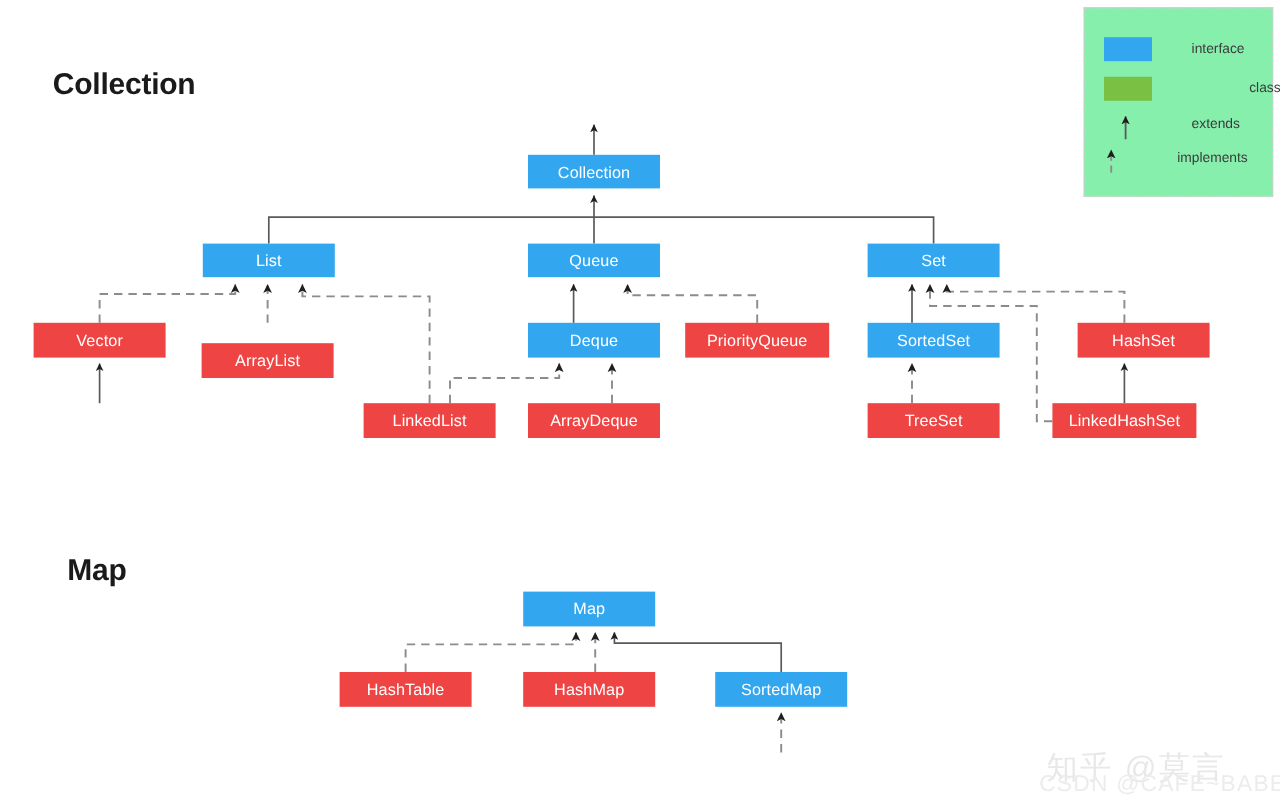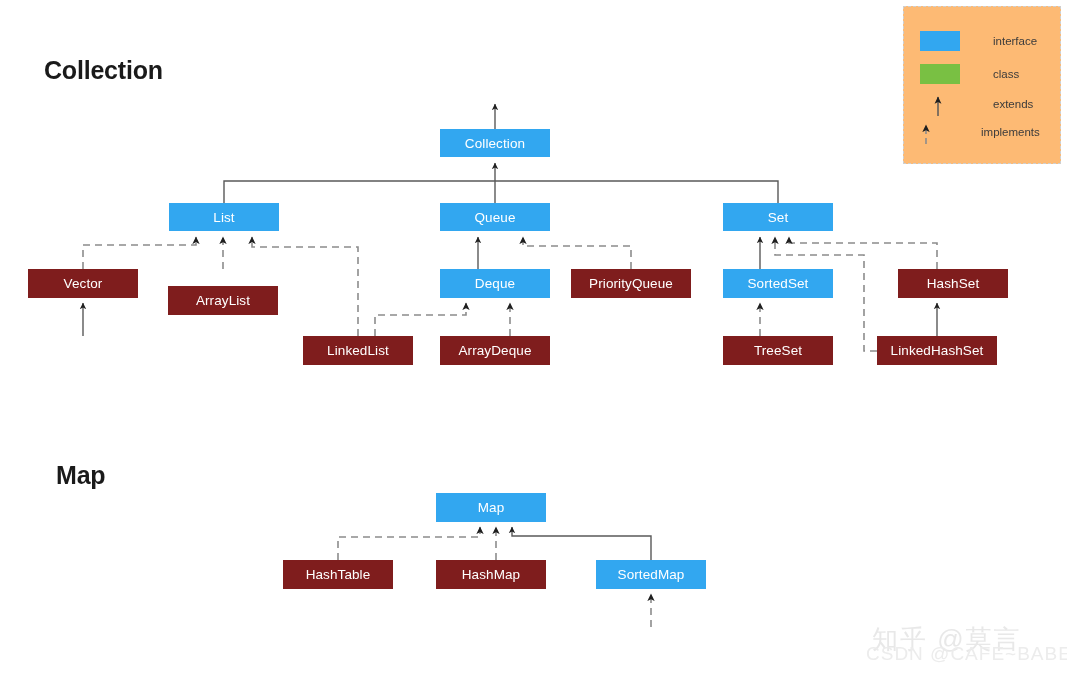--- a/index.html
+++ b/index.html
@@ -27,37 +27,37 @@
     display: flex;
     align-items: center;
     justify-content: center;
     color: #ffffff;
     font-size: 13.5px;
     letter-spacing: 0.1px;
     white-space: nowrap;
     user-select: none;
   }
   .node.iface { background: #32a7f0; }
-  .node.cls   { background: #7f1d1d; }
+  .node.cls   { background: #ef4444; }
 
   .section-title {
     position: absolute;
     font-weight: bold;
     color: #1a1a1a;
     font-size: 25px;
     letter-spacing: -0.2px;
   }
 
   
   #legend {
     position: absolute;
     left: 903px; top: 6px;
     width: 158px; height: 158px;
     border: 1px dashed #cfcfcf;
-    background: #fdba74;
+    background: #86efac;
   }
   .legend-row {
     position: absolute;
     display: flex;
     align-items: center;
   }
   .legend-swatch {
     width: 40px; height: 20px;
   }
   .legend-swatch.iface { background: #32a7f0; }
@@ -174,21 +174,21 @@
   <div class="node iface" style="left:436px; top:493px; width:110px; height:29px;">Map</div>
   <div class="node cls" style="left:283px; top:560px; width:110px; height:29px;">HashTable</div>
   <div class="node cls" style="left:436px; top:560px; width:110px; height:29px;">HashMap</div>
   <div class="node iface" style="left:596px; top:560px; width:110px; height:29px;">SortedMap</div>
 
   <div id="legend">
     <div class="legend-row" style="left:16px; top:24px;">
       <span class="legend-swatch iface"></span>
       <span class="legend-label">interface</span>
     </div>
-    <div class="legend-row" style="left:16px; top:57px;">
+    <div class="legend-row" style="left:16px; top:57px;gap:48px;">
       <span class="legend-swatch cls"></span>
       <span class="legend-label">class</span>
     </div>
     <div class="legend-row" style="left:16px; top:84px;">
       <span class="legend-arrowcell">
         <svg width="40" height="26" viewBox="0 0 40 26">
           <path d="M 18 25 L 18 6" stroke="#595959" stroke-width="1.5" fill="none" marker-end="url(#arrow-solid)"></path>
         </svg>
       </span>
       <span class="legend-label">extends</span>

